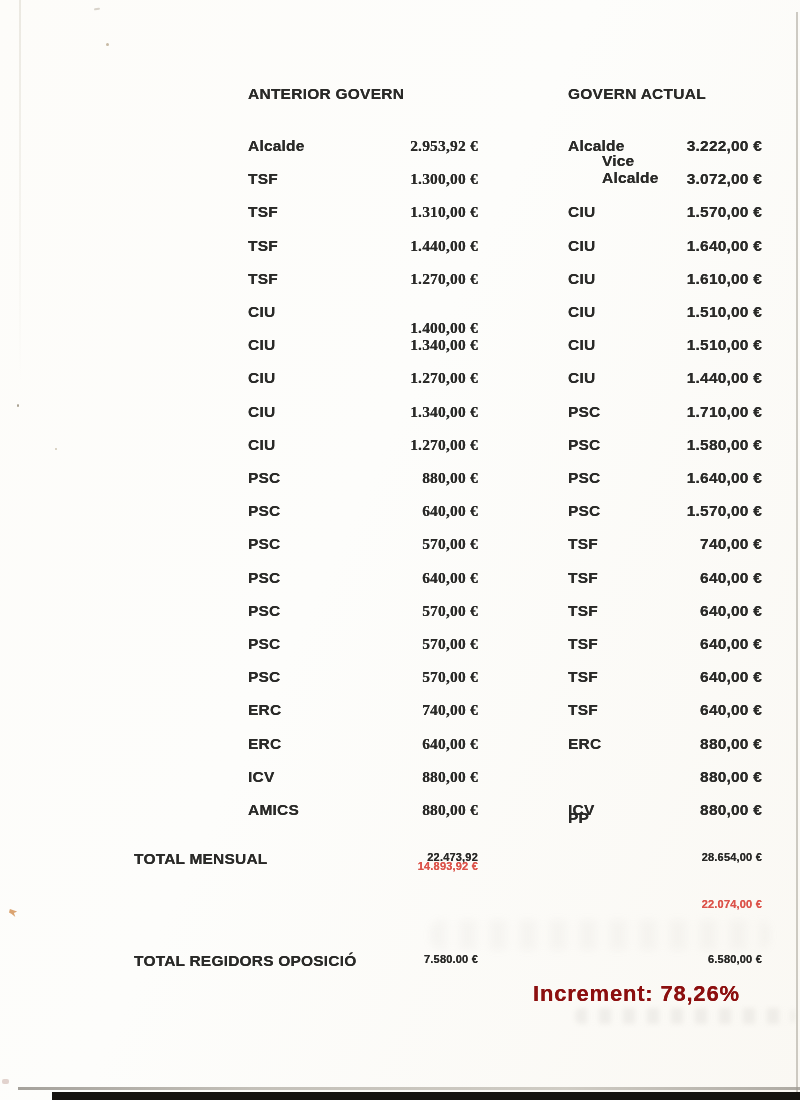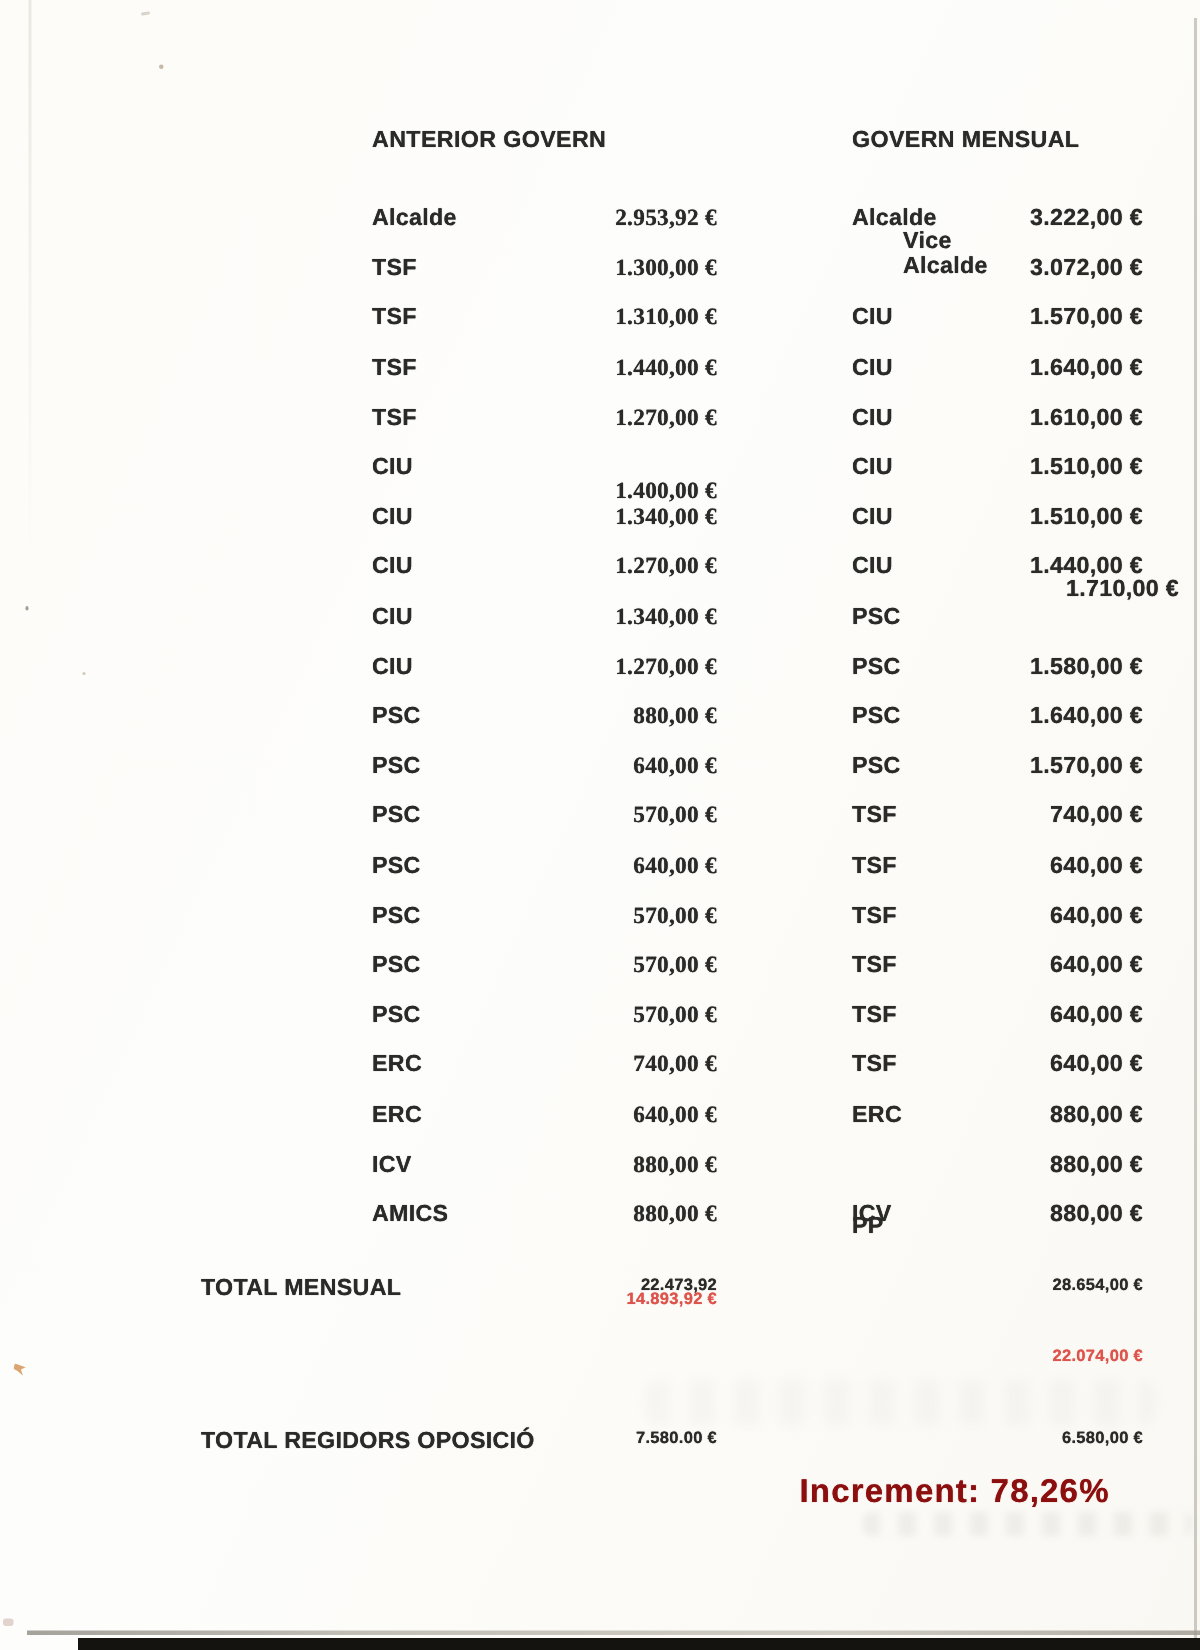--- a/index.html
+++ b/index.html
@@ -88,21 +88,21 @@
   .speck.s3 { left: 17px;  top: 404px; width: 2px; height: 3px; background: #8f8472; opacity: .8; }
   .speck.s4 { left: 55px;  top: 448px; width: 2px; height: 2px; background: #c5b9a4; opacity: .8; }
   .speck.s5 { left: 2px;   top: 1079px; width: 7px; height: 5px; background: #c7a9a2; opacity: .5; border-radius: 2px; }
 </style>
 </head>
 <body>
 
 <div class="page">
 
   <div class="hdr left">ANTERIOR GOVERN</div>
-  <div class="hdr right">GOVERN MENSUAL</div>
+  <div class="hdr right">GOVERN ACTUAL</div>
 
   <div id="rows">
       <div class="cell lbl-l" style="top: 137px;">Alcalde</div>
       <div class="cell val-l" style="top: 137px;">2.953,92 €</div>
       <div class="cell lbl-r" style="top: 137px;">Alcalde</div>
       <div class="cell val-r" style="top: 137px;">3.222,00 €</div>
       <div class="cell lbl-l" style="top: 170.2px;">TSF</div>
       <div class="cell val-l" style="top: 170.2px;">1.300,00 €</div>
       <div class="cell lbl-r two-line" style="top: 153.4px; margin-left: 34px;">Vice
 Alcalde</div>
@@ -127,21 +127,21 @@
       <div class="cell val-l" style="top: 336.2px;">1.340,00 €</div>
       <div class="cell lbl-r" style="top: 336.2px;">CIU</div>
       <div class="cell val-r" style="top: 336.2px;">1.510,00 €</div>
       <div class="cell lbl-l" style="top: 369.4px;">CIU</div>
       <div class="cell val-l" style="top: 369.4px;">1.270,00 €</div>
       <div class="cell lbl-r" style="top: 369.4px;">CIU</div>
       <div class="cell val-r" style="top: 369.4px;">1.440,00 €</div>
       <div class="cell lbl-l" style="top: 402.6px;">CIU</div>
       <div class="cell val-l" style="top: 402.6px;">1.340,00 €</div>
       <div class="cell lbl-r" style="top: 402.6px;">PSC</div>
-      <div class="cell val-r" style="top: 384px; margin-left: 24px;">1.710,00 €</div>
+      <div class="cell val-r" style="top: 403px;">1.710,00 €</div>
       <div class="cell lbl-l" style="top: 435.8px;">CIU</div>
       <div class="cell val-l" style="top: 435.8px;">1.270,00 €</div>
       <div class="cell lbl-r" style="top: 435.8px;">PSC</div>
       <div class="cell val-r" style="top: 435.8px;">1.580,00 €</div>
       <div class="cell lbl-l" style="top: 469px;">PSC</div>
       <div class="cell val-l" style="top: 469px;">880,00 €</div>
       <div class="cell lbl-r" style="top: 469px;">PSC</div>
       <div class="cell val-r" style="top: 469px;">1.640,00 €</div>
       <div class="cell lbl-l" style="top: 502.2px;">PSC</div>
       <div class="cell val-l" style="top: 502.2px;">640,00 €</div>

